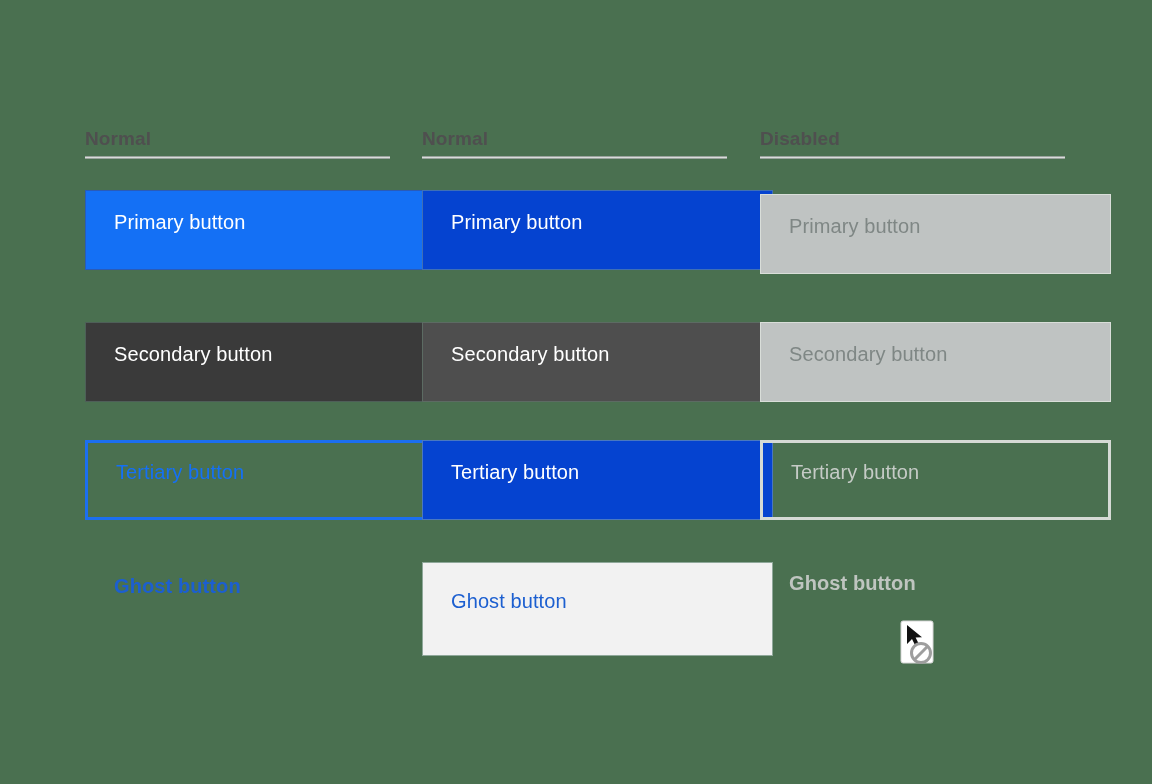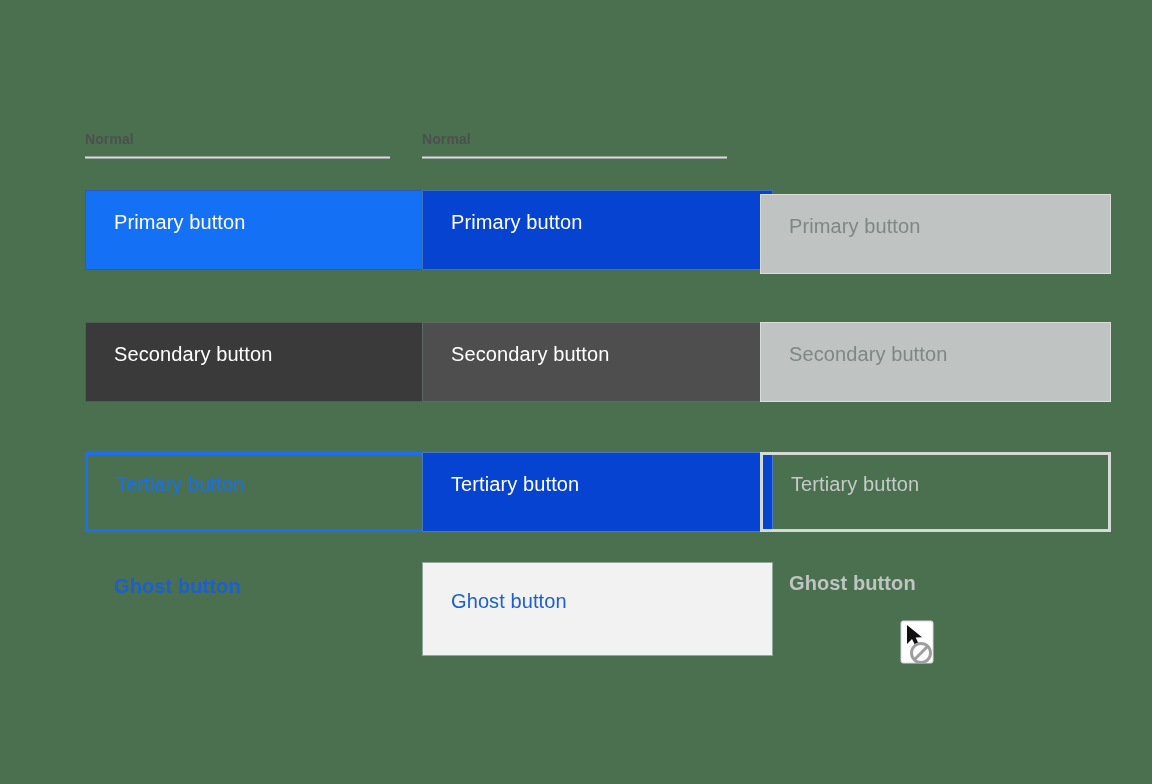--- a/index.html
+++ b/index.html
@@ -20,21 +20,21 @@
     width: 1152px;
     height: 784px;
   }
 
   
   .col-header {
     position: absolute;
     width: 305px;
   }
   .col-header .title {
-    font-size: 14px;
+    font-size: 19px;
     font-weight: 700;
     color: #4f4f4f;
     letter-spacing: 0.1px;
     line-height: 22px;
     height: 24px;
     white-space: nowrap;
   }
   .col-header .rule {
     margin-top: 4px;
     height: 3px;
@@ -56,21 +56,21 @@
 
   
   .row {
     position: absolute;
     left: 0;
     width: 305px;
     height: 80px;
   }
   .row-primary   { top: 0px; }
   .row-secondary { top: 132px; }
-  .row-tertiary  { top: 262px; border-radius: 17px; }
+  .row-tertiary  { top: 250px; border-radius: 17px; }
   .row-ghost     { top: 378px; }
 
   .btn {
     box-sizing: border-box;
     width: 351px;
     height: 80px;
     display: flex;
     align-items: center;
     padding: 0 0 16px 28px;
     font-family: "Liberation Sans", sans-serif;
@@ -177,20 +177,24 @@
   <div class="col-header" style="left:85px; top:128px;">
     <div class="title">Normal</div>
     <div class="rule"></div>
   </div>
 
   <div class="col-header" style="left:422px; top:128px;">
     <div class="title">Normal</div>
     <div class="rule"></div>
   </div>
 
+  <div class="col-header" style="left:760px; top:128px;">
+    <div class="title">Disabled</div>
+    <div class="rule"></div>
+  </div>
 
   <div class="col col-normal">
 
     <div class="row row-primary">
       <button class="btn primary-normal">Primary button</button>
     </div>
 
     <div class="row row-secondary">
       <button class="btn secondary-normal">Secondary button</button>
     </div>

